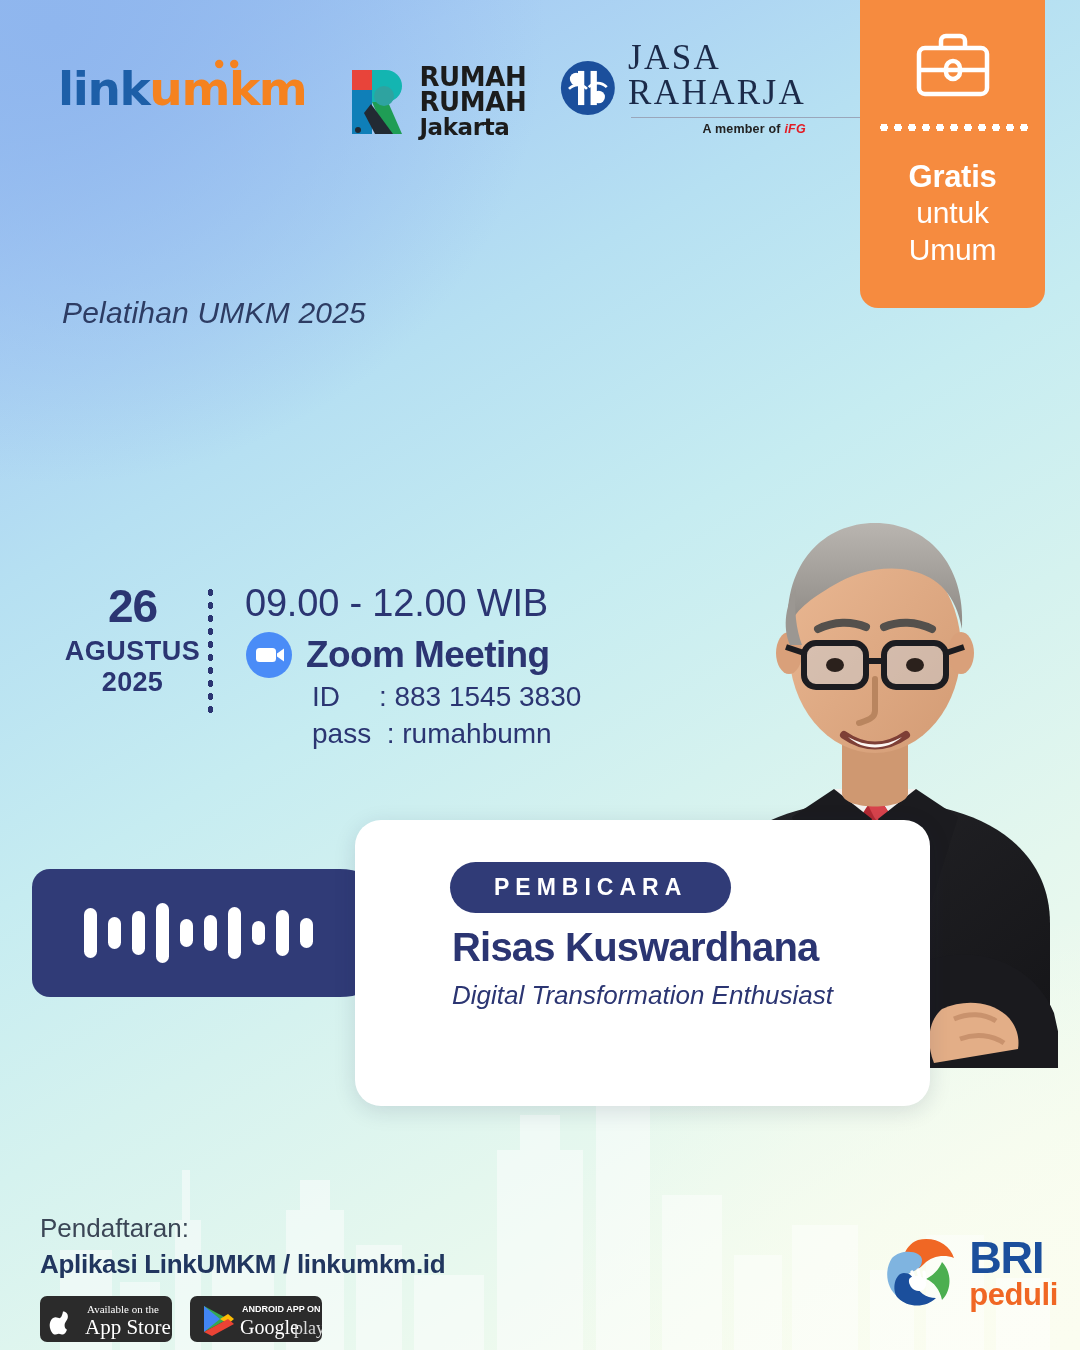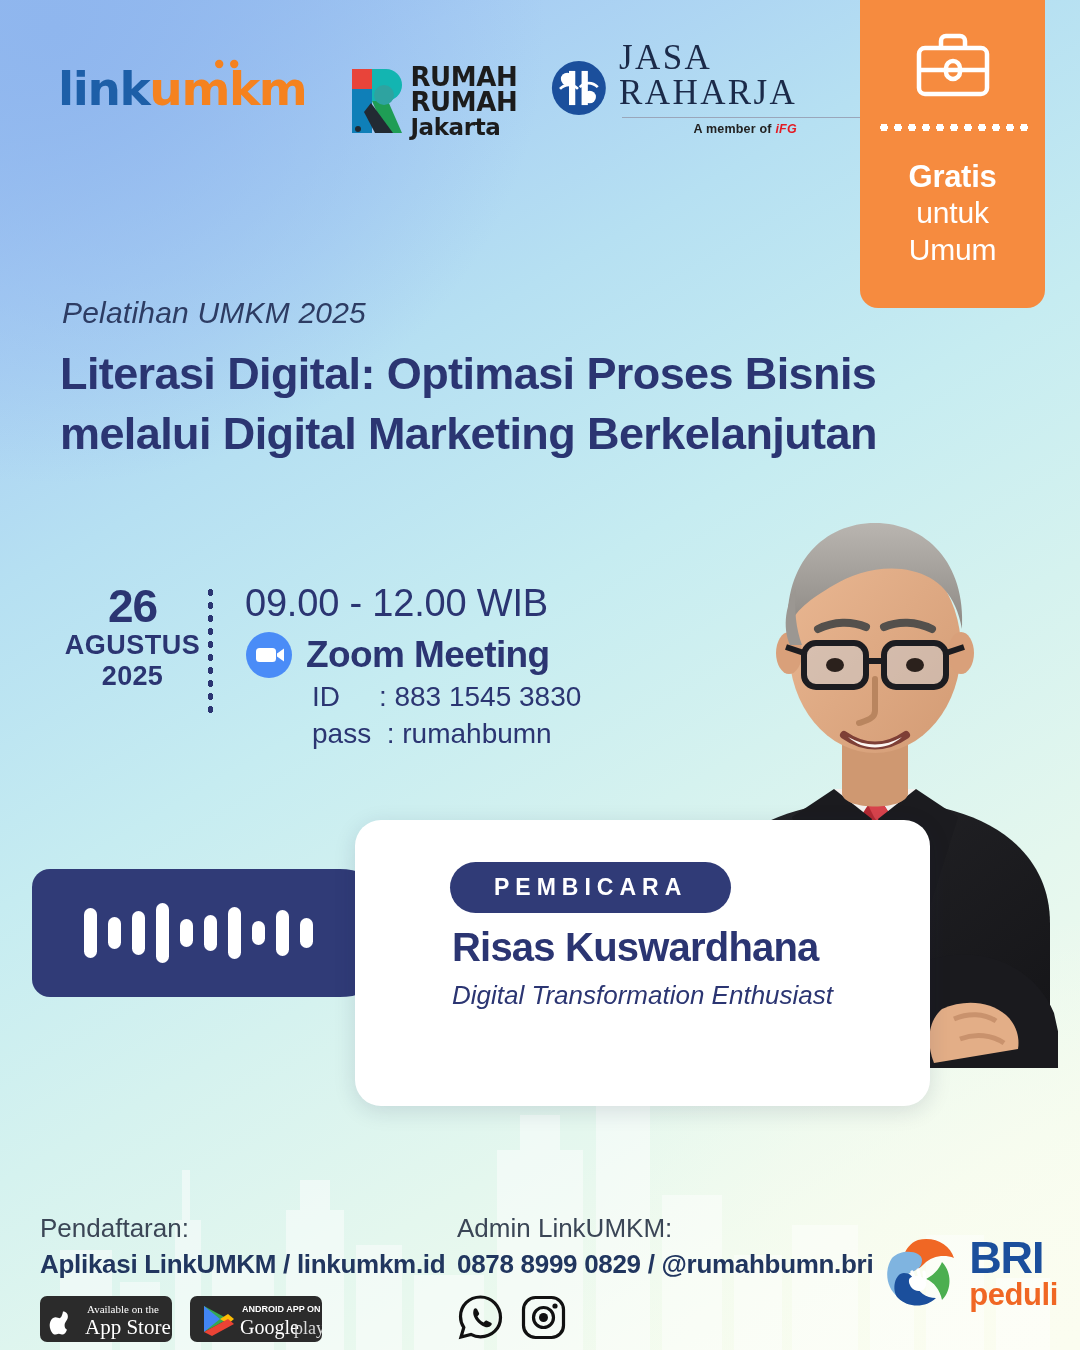--- a/index.html
+++ b/index.html
@@ -17,21 +17,21 @@
   }
   
   .skyline{position:absolute;left:0;bottom:0;width:1080px;height:330px;opacity:.62;}
   
   .logos{position:absolute;top:48px;left:0;width:748px;height:80px;display:flex;align-items:center;}
   .logo-link{margin-left:58px;font-size:47px;font-weight:700;letter-spacing:-1.4px;line-height:1;
              font-family:"DejaVu Sans",sans-serif;}
   .logo-link .a{color:#1d5fa8;}
   .logo-link .b{color:#f5821f;position:relative;}
   .umlaut{position:absolute;top:-2px;left:0;width:100%;height:10px;}
-  .logo-rb{margin-left:42px;display:flex;align-items:flex-start;margin-top:28px;}
+  .logo-rb{margin-left:42px;display:flex;align-items:center;gap:9px;margin-top:28px;}
   .rb-text{line-height:.95;color:#1c1c1c;font-weight:800;font-size:26px;letter-spacing:-.4px;
            font-family:"DejaVu Sans",sans-serif;}
   .rb-text .jk{font-size:23px;font-weight:700;display:block;margin-top:2px;}
   .logo-jr{margin-left:34px;display:flex;align-items:center;gap:12px;}
   .jr-words{display:flex;flex-direction:column;align-items:center;}
   .jr-main{font-family:"Liberation Serif",serif;font-size:35px;letter-spacing:2.4px;color:#1b2a49;line-height:1;}
   .jr-rule{width:246px;height:1px;background:#9aa6ba;margin:7px 0 4px;}
   .jr-sub{font-size:12.5px;color:#222;font-weight:600;letter-spacing:.2px;}
   .jr-sub .ifg{color:#e31b23;font-weight:800;font-style:italic;}
   
@@ -44,21 +44,21 @@
   .badge-t1{color:#fff;font-size:31px;font-weight:700;margin-top:22px;letter-spacing:-.3px;}
   .badge-t2,.badge-t3{color:#fff;font-size:30px;font-weight:400;line-height:1.22;letter-spacing:-.2px;}
   
   .kicker{position:absolute;left:62px;top:296px;font-size:30px;font-style:italic;color:#2d3c63;
           font-weight:400;letter-spacing:.2px;}
   .title{position:absolute;left:60px;top:344px;width:940px;color:#2b3572;font-weight:800;
          font-size:45px;line-height:1.33;letter-spacing:-.6px;}
   
   .dateblock{position:absolute;left:50px;top:585px;width:165px;text-align:center;color:#2b3572;}
   .d-num{font-size:46px;font-weight:800;line-height:.95;letter-spacing:-1px;}
-  .d-mon{font-size:27px;font-weight:700;letter-spacing:.5px;margin-top:1px;}
+  .d-mon{font-size:27px;font-weight:700;letter-spacing:.5px;margin-top:7px;}
   .d-yr{font-size:27px;font-weight:700;letter-spacing:.3px;}
   .vdots{position:absolute;left:208px;top:586px;width:5px;height:132px;
     background-image:radial-gradient(circle,#2b3572 50%,transparent 51%);
     background-size:5px 13px;background-repeat:repeat-y;}
   .zoomblock{position:absolute;left:245px;top:582px;color:#2b3572;}
   .z-time{font-size:38px;font-weight:400;letter-spacing:-.2px;line-height:1.12;}
   .z-row{display:flex;align-items:center;gap:13px;margin-top:6px;}
   .z-meet{font-size:37px;font-weight:800;letter-spacing:-.6px;}
   .z-line{font-size:28px;font-weight:400;line-height:1.32;margin-left:67px;white-space:pre;}
   
@@ -166,21 +166,20 @@
       <path d="M6 40h68" stroke="#fff" stroke-width="4.5"></path>
       <rect x="33" y="31" width="14" height="18" rx="7" fill="none" stroke="#fff" stroke-width="4.5"></rect>
     </svg>
     <div class="badge-dots"></div>
     <div class="badge-t1">Gratis</div>
     <div class="badge-t2">untuk</div>
     <div class="badge-t3">Umum</div>
   </div>
 
   <div class="kicker">Pelatihan UMKM 2025</div>
-  <div class="title">Literasi Digital: Optimasi Proses Bisnis melalui Digital Marketing Berkelanjutan</div>
 
   <div class="dateblock">
     <div class="d-num">26</div>
     <div class="d-mon">AGUSTUS</div>
     <div class="d-yr">2025</div>
   </div>
   <div class="vdots"></div>
 
   <div class="zoomblock">
     <div class="z-time">09.00 - 12.00 WIB</div>
@@ -298,36 +297,20 @@
         <path d="M14 10l16 13-16 13z" fill="#4285f4"></path>
         <path d="M30 23l8-5 6 5-6 5z" fill="#fbbc05"></path>
         <path d="M14 36l24-13 6 5-22 12z" fill="#ea4335"></path>
         <text x="52" y="16" fill="#fff" font-family="Liberation Sans, sans-serif" font-size="9" font-weight="bold">ANDROID APP ON</text>
         <text x="50" y="38" fill="#fff" font-family="Liberation Serif, serif" font-size="20">Google</text>
         <text x="104" y="38" fill="#d8d8d8" font-family="Liberation Serif, serif" font-size="18">play</text>
       </svg>
     </div>
   </div>
 
-  <div class="f-adm">
-    <div class="f-lbl">Admin LinkUMKM:</div>
-    <div class="f-val">0878 8999 0829 / @rumahbumn.bri</div>
-    <div class="socials">
-      <svg width="47" height="47" viewBox="0 0 47 47">
-        <path d="M23.5 3C12 3 3.5 11.4 3.5 22.4c0 4 1.2 7.8 3.3 11L4 43l9.9-2.6c3 1.6 6.3 2.4 9.6 2.4 11.5 0 20-8.4 20-19.4S35 3 23.5 3z" fill="none" stroke="#111" stroke-width="3.2"></path>
-        <path d="M17 15c1-1 2-1 3 0l2 4c.4 1 0 1.6-.6 2.3l-1 1c1.4 3 3.6 5 6.4 6.2l1-1.2c.6-.8 1.4-1 2.2-.6l4 2c1 .6 1 1.6.2 2.6-1.6 2-4 2.4-6.6 1.4-4.8-1.8-9-6-10.8-10.8-1-2.6-.6-5 .2-6.9z" fill="#111"></path>
-      </svg>
-      <svg width="47" height="47" viewBox="0 0 47 47">
-        <rect x="3.5" y="3.5" width="40" height="40" rx="12" fill="none" stroke="#111" stroke-width="3.2"></rect>
-        <circle cx="23.5" cy="23.5" r="10" fill="none" stroke="#111" stroke-width="3.2"></circle>
-        <circle cx="23.5" cy="23.5" r="4.5" fill="#111"></circle>
-        <circle cx="35" cy="12" r="2.6" fill="#111"></circle>
-      </svg>
-    </div>
-  </div>
 
   <div class="bri">
     <svg width="78" height="76" viewBox="0 0 78 76">
       <path d="M36 6c16-4 32 4 36 18-10-4-22-2-30 6-6 6-10 8-16 6-8-4-6-24 10-30z" fill="#f06724"></path>
       <path d="M10 24C2 36 4 54 16 63c-2-11 4-21 14-25 7-3 10-6 10-12 0-9-20-12-30-2z" fill="#7fb4e0"></path>
       <path d="M16 64c10 10 28 10 38 0-10 0-18-6-21-15-2-7-5-10-11-10-9 0-13 17-6 25z" fill="#1b4f9c"></path>
       <path d="M60 28c10 10 10 28 0 38-2-10-8-18-16-21 8-4 13-10 16-17z" fill="#4caf50"></path>
       <path d="M28 44c4-3 10-3 14 1 3 3 3 8-1 11-4 2-9 1-12-3-2-3-3-7-1-9z" fill="#fff"></path>
       <path d="M30 38l3 8M36 36l2 9M42 38l1 8" stroke="#fff" stroke-width="3.2" stroke-linecap="round"></path>
     </svg>

